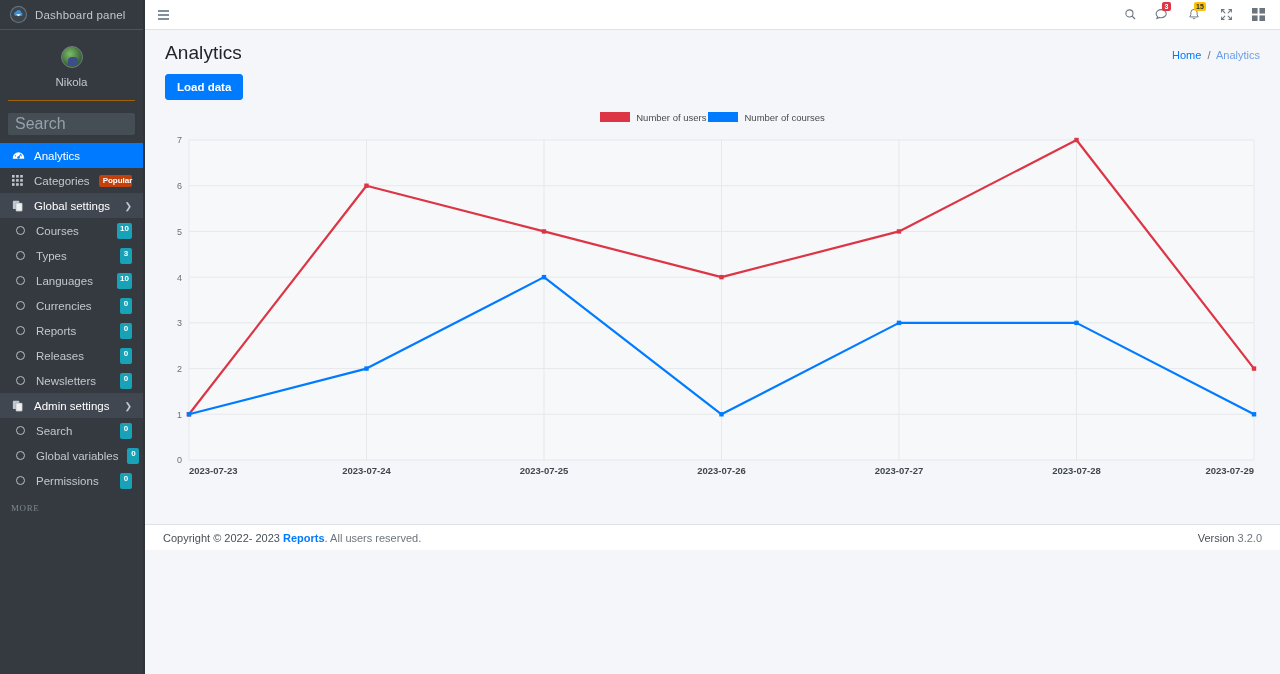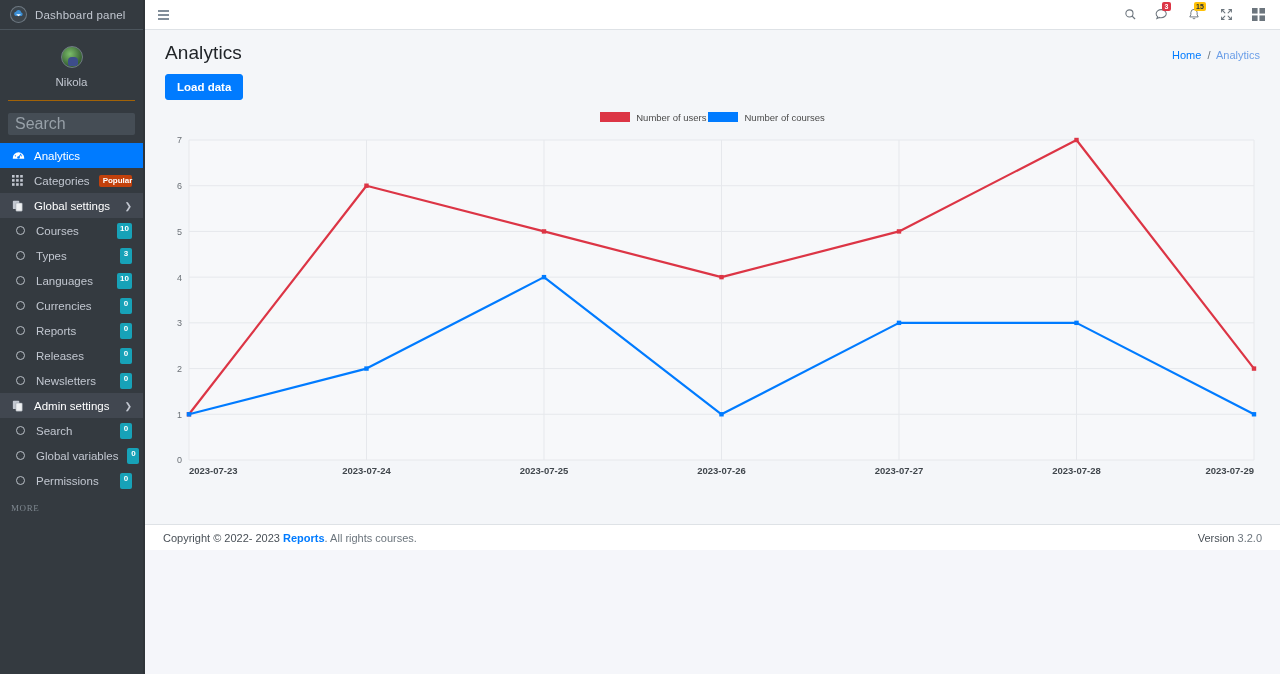--- a/index.html
+++ b/index.html
@@ -455,21 +455,21 @@
             <rect x="734.4666666666666" y="192.65714285714287" width="4.4" height="4.4" fill="#007bff"></rect>
             <rect x="912.1333333333333" y="192.65714285714287" width="4.4" height="4.4" fill="#007bff"></rect>
             <rect x="1089.8" y="284.0857142857143" width="4.4" height="4.4" fill="#007bff"></rect>
           </svg>
       </div>
     </div>
 
     <div class="footer">
       <span>
         <b>Copyright © 2022- 2023</b>
-        <a class="lnk">Reports</a><span>. All rights courses.</span>
+        <a class="lnk">Reports</a><span>. All users reserved.</span>
       </span>
       <span class="footer-right">
         <b>Version</b>
         <span>3.2.0</span>
       </span>
     </div>
   </div>
 </div>
 
 </body></html>

